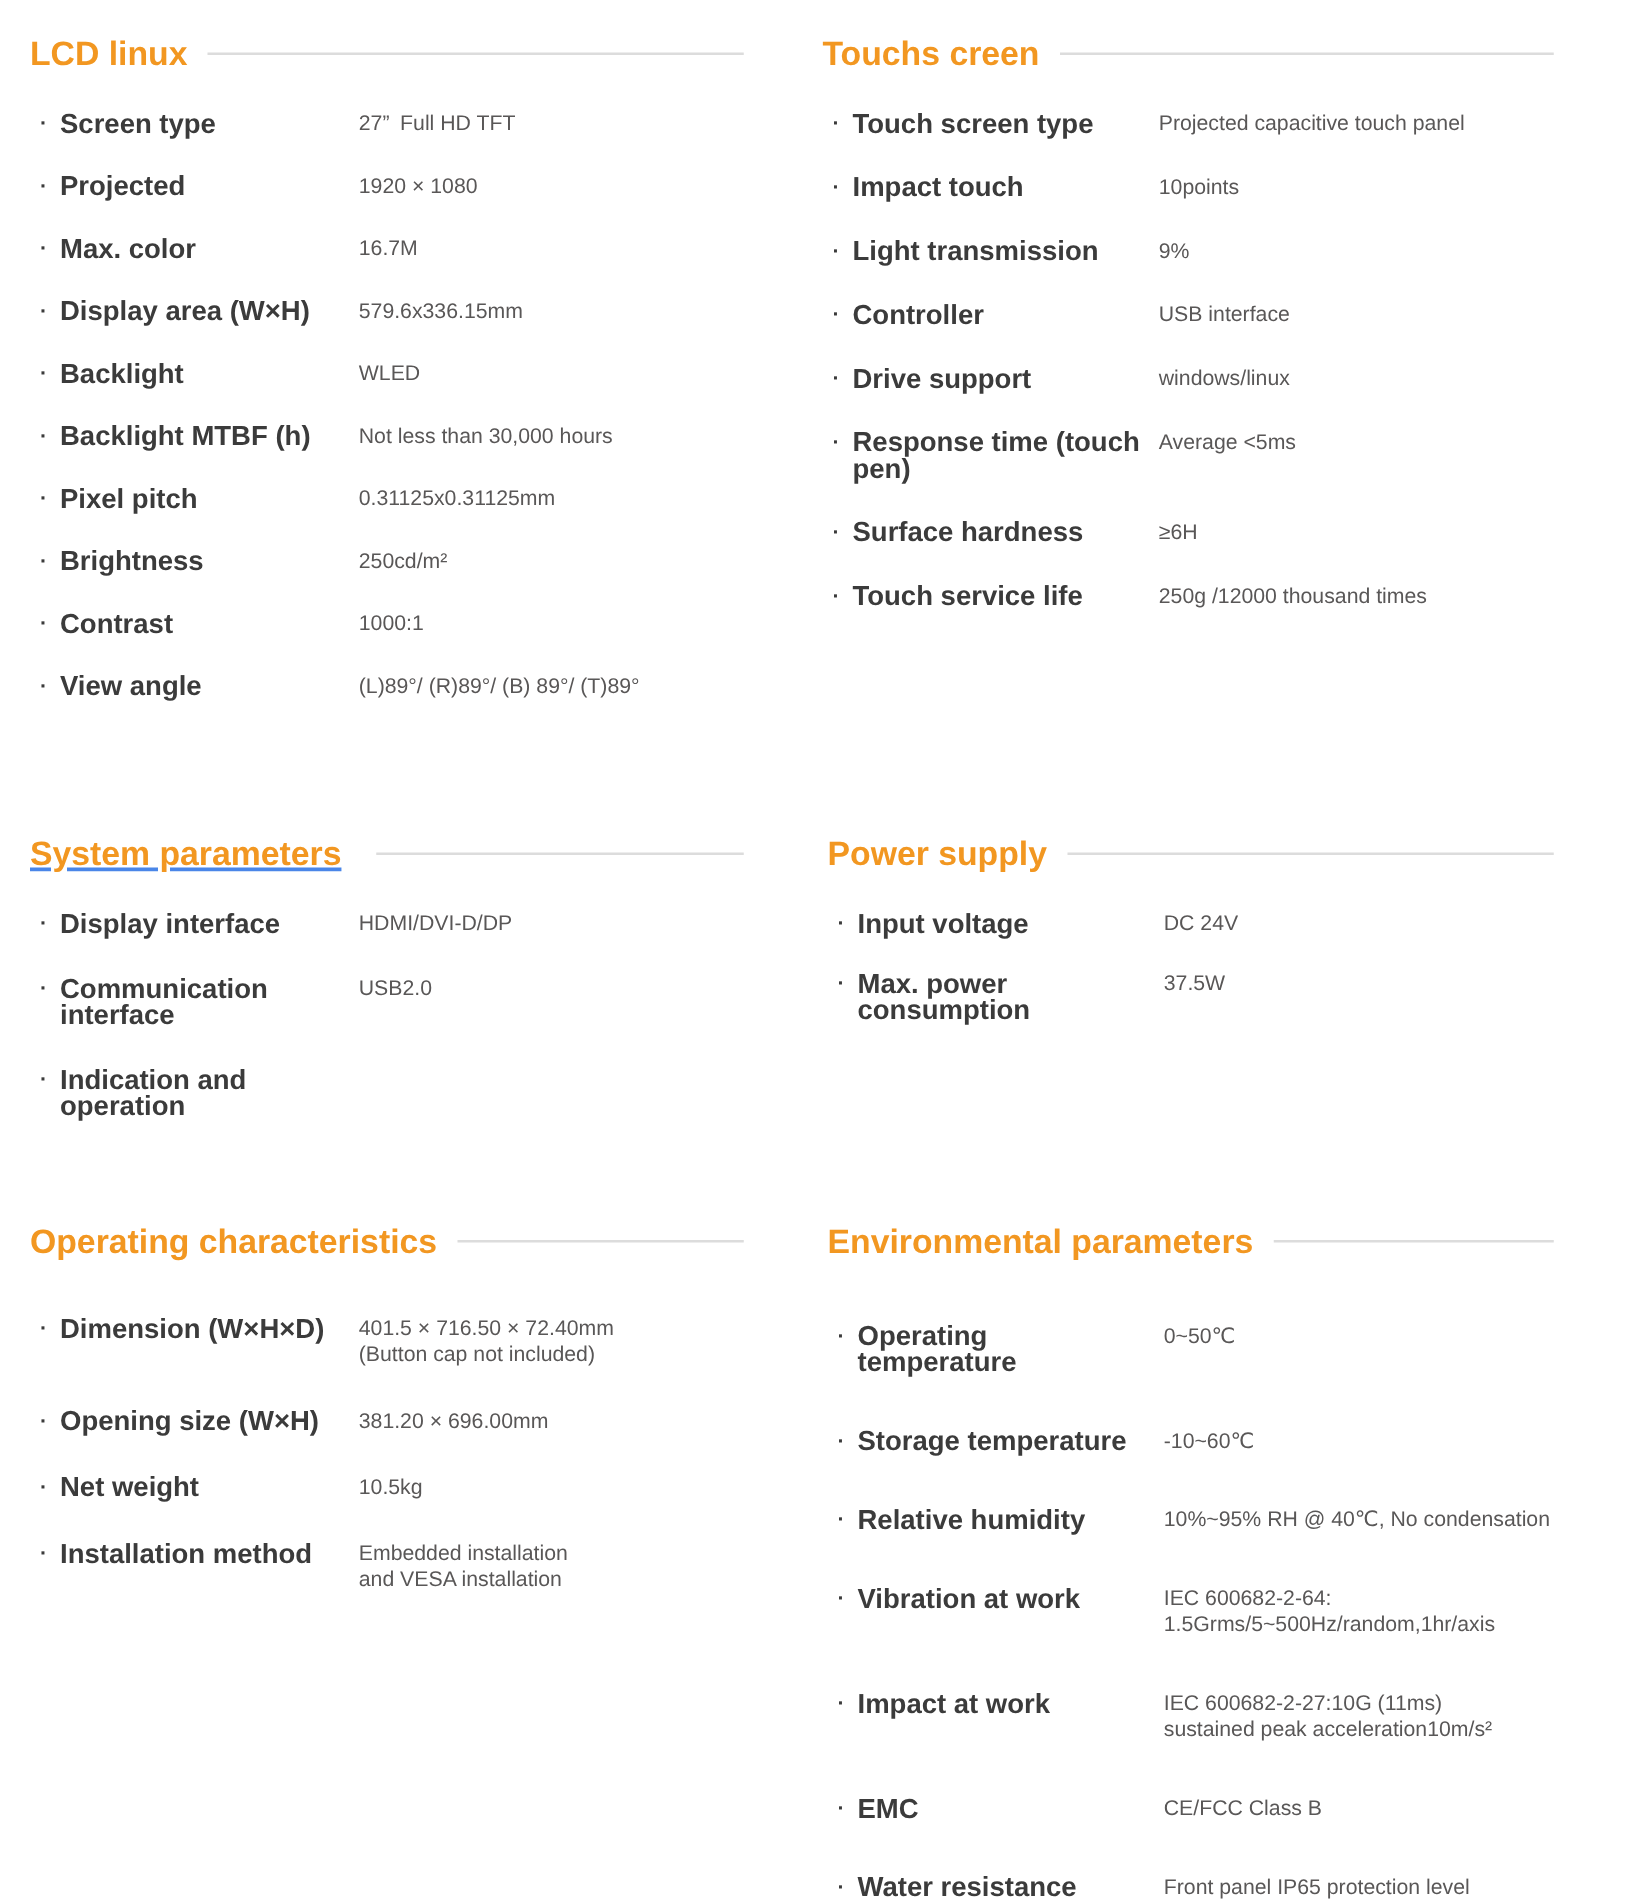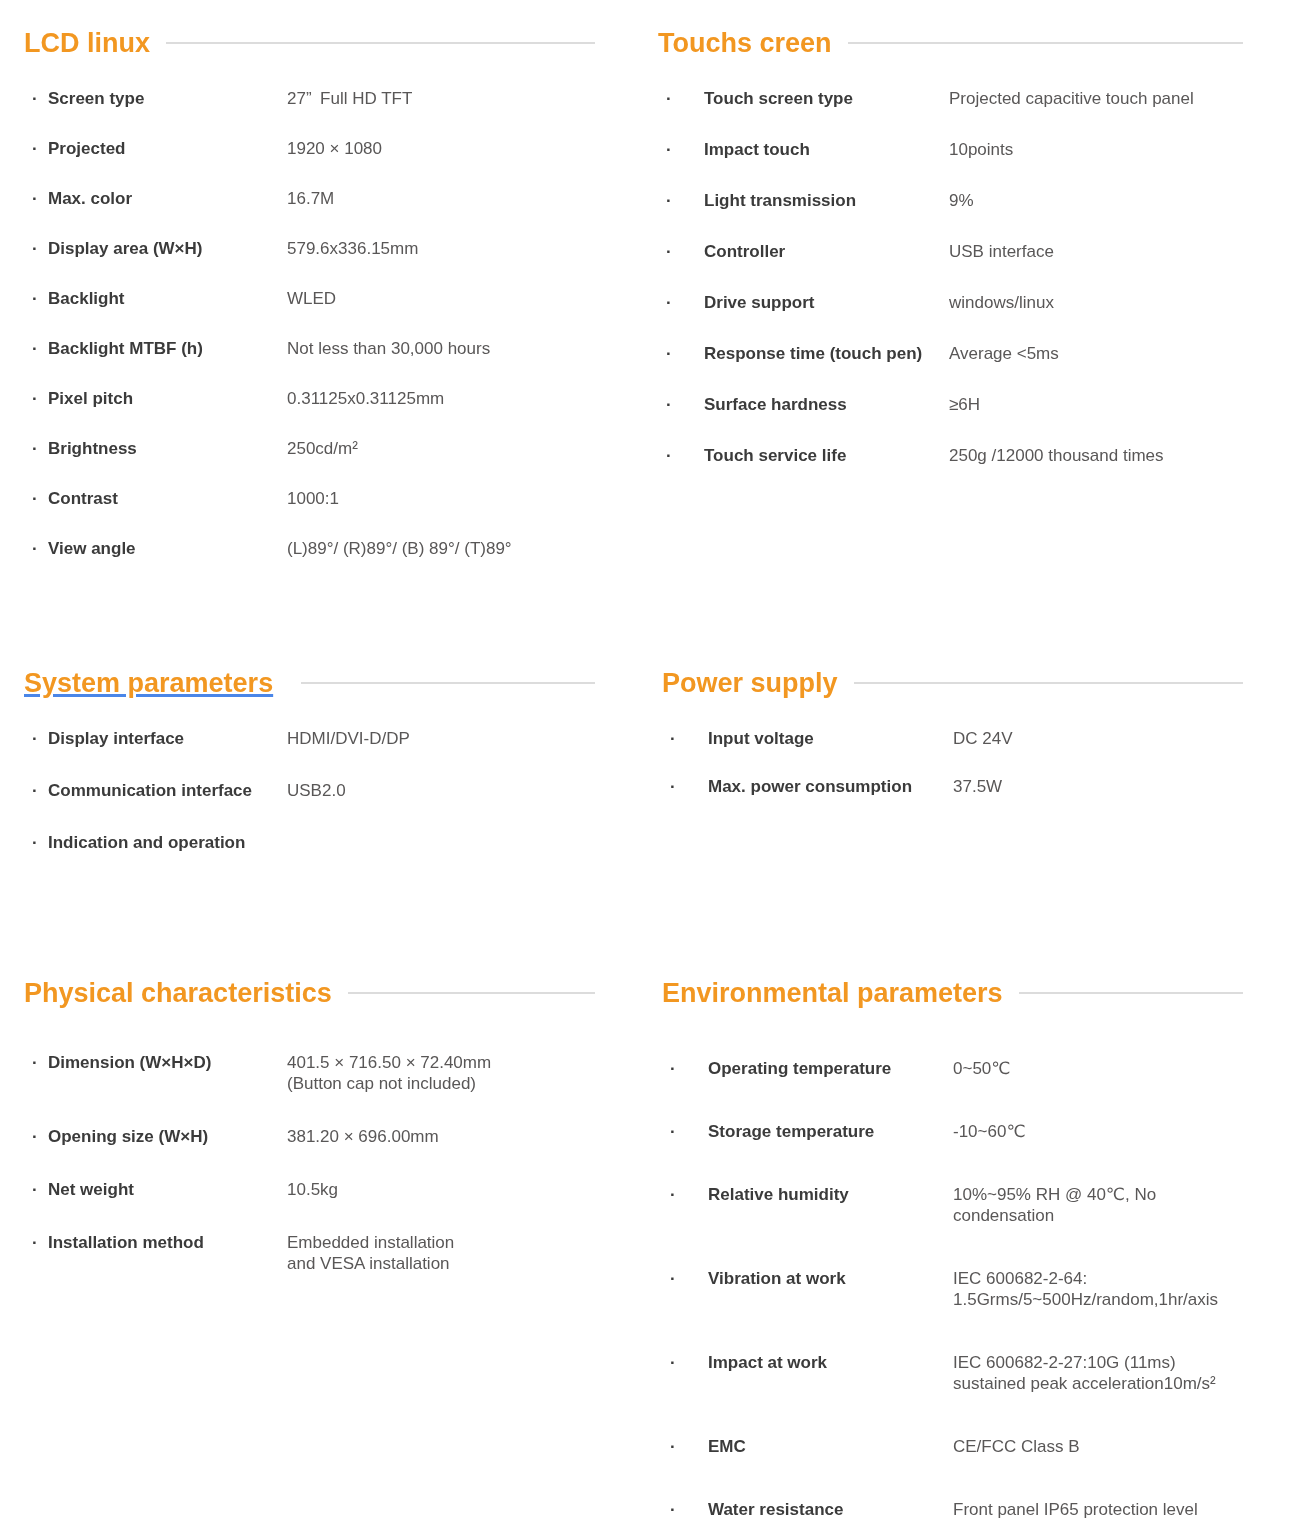--- a/index.html
+++ b/index.html
@@ -50,24 +50,24 @@
   .sec-physical .row{margin-bottom:32px;}
   .sec-env .row{margin-bottom:42px;}
   .row:last-child{margin-bottom:0;}
 
   .dot{
     width:16px;flex:0 0 16px;margin-left:8px;
     color:var(--label);font-weight:700;font-size:17px;
   }
   .label{
     flex:0 0 239px;width:239px;
-    color:var(--label);font-weight:700;font-size:17px;
+    color:var(--label);font-weight:700;font-size:22px;
     padding-right:8px;
   }
-  .col-right .label{flex:0 0 245px;width:245px;margin-left:22px;}
+  .col-right .label{flex:0 0 245px;width:245px;}
   .value{
     flex:1;color:var(--value);font-size:17px;font-weight:400;
   }
 </style>
 </head>
 <body>
 
 <section class="sec sec-lcd">
   <div class="sec-header">
     <h2 class="sec-title">LCD linux</h2>
@@ -257,21 +257,21 @@
         <div class="label">Max. power consumption</div>
         <div class="value">
           <div>37.5W</div>
         </div>
       </div>
   </div>
 </section>
 
 <section class="sec sec-physical">
   <div class="sec-header">
-    <h2 class="sec-title">Physical characteristics</h2>
+    <h2 class="sec-title">Operating characteristics</h2>
     <div class="rule"></div>
   </div>
   <div class="rows">
     <div class="row">
         <span class="dot">·</span>
         <div class="label">Dimension (W×H×D)</div>
         <div class="value">
           <div>401.5 × 716.50 × 72.40mm</div>
           <div>(Button cap not included)</div>
         </div>

